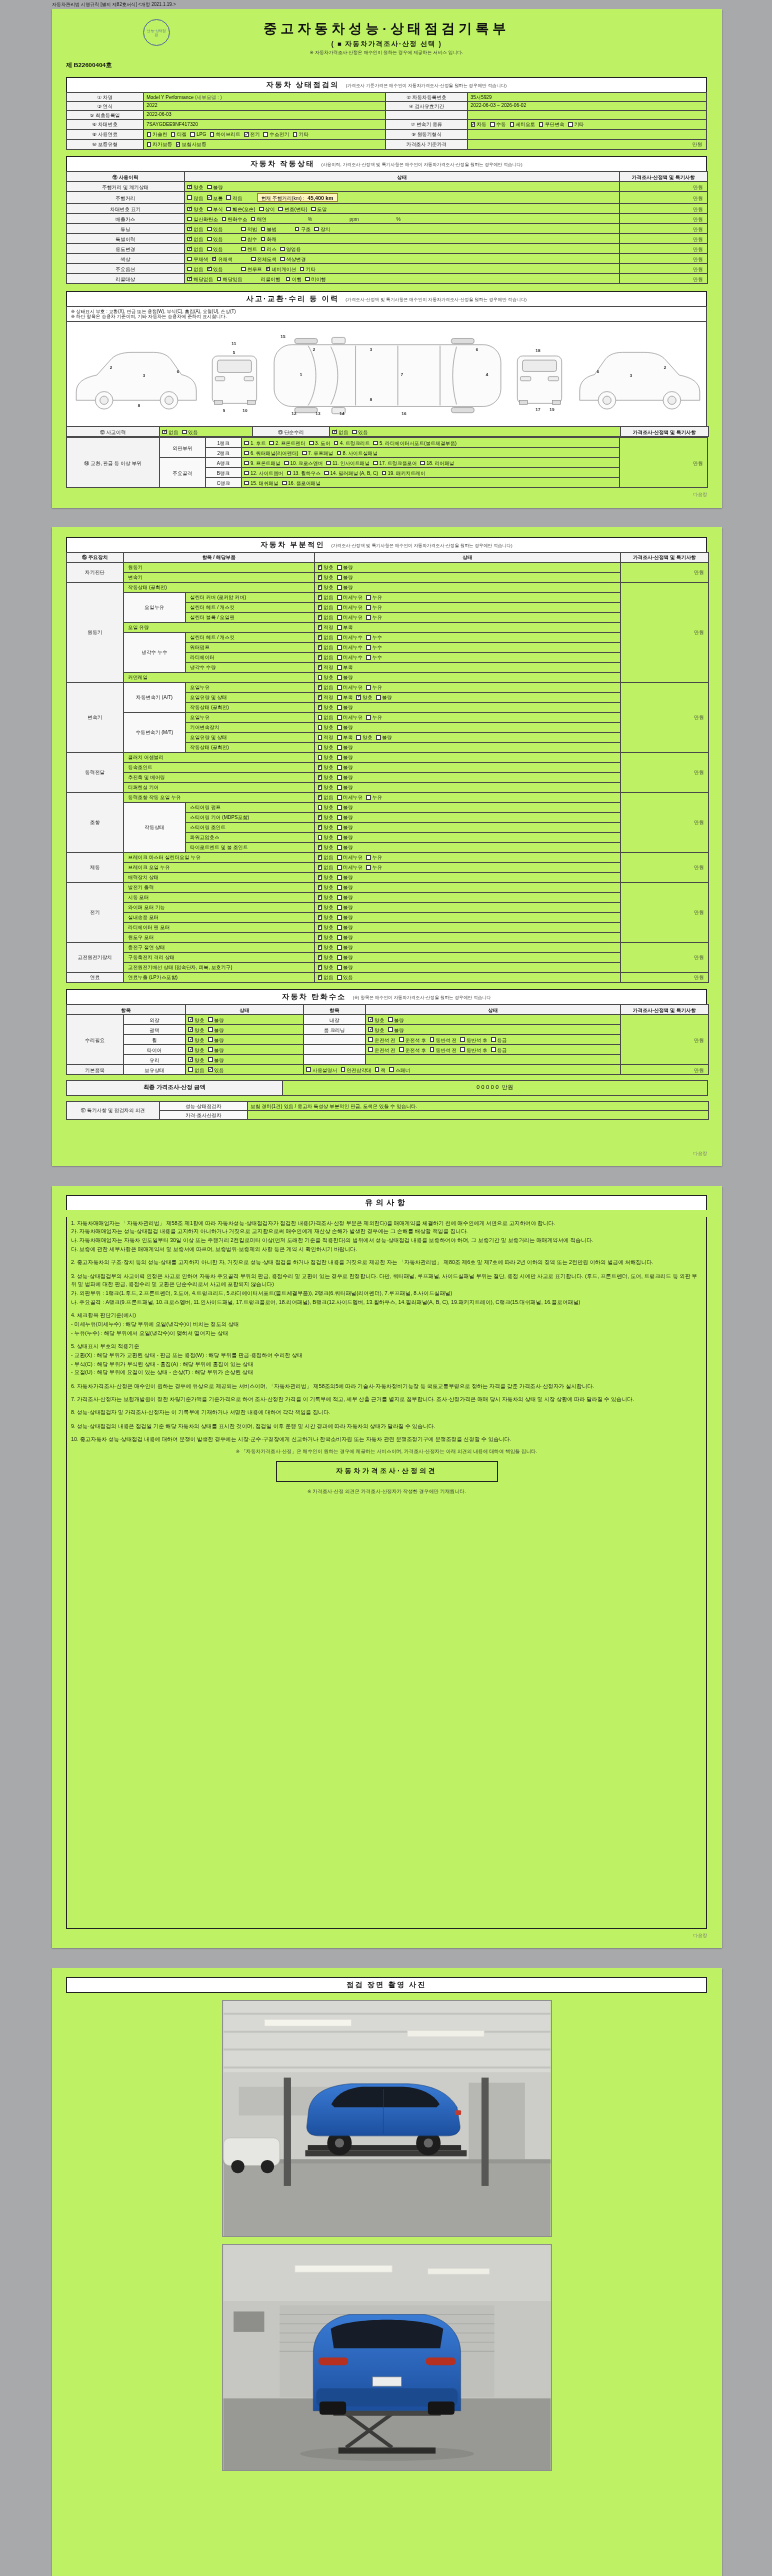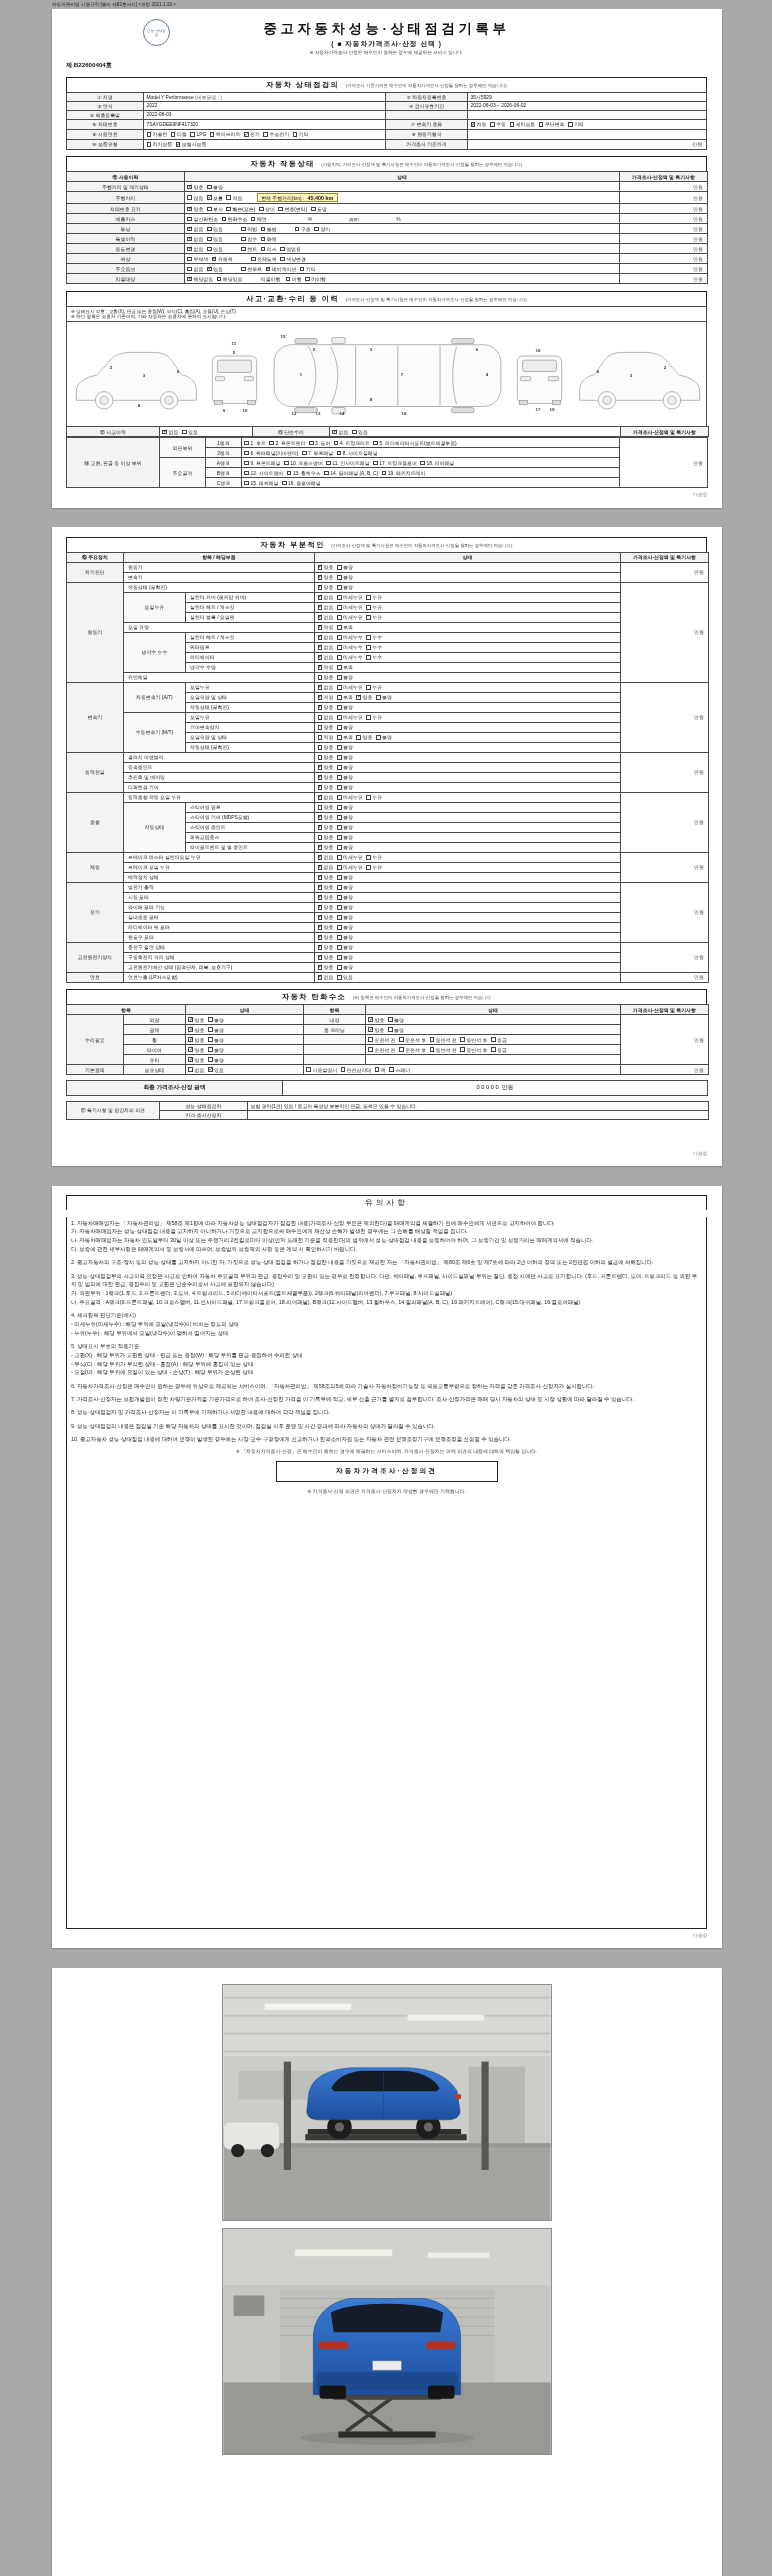--- a/index.html
+++ b/index.html
@@ -1,20 +1,20 @@
 <!DOCTYPE html>
 <html style="font-size:8.2px"><head>
 <meta charset="utf-8">
 <style>
 *{margin:0;padding:0;box-sizing:border-box}
 html,body{width:773px;background:#a7a9ab}
 body{height:2576px;font-family:"Liberation Sans","DejaVu Sans",sans-serif;color:#111;overflow:hidden}
 .canvas{width:773px;height:2576px;overflow:hidden;padding-top:1.5px}
 .topnote{font-size:4.6px;color:#1a1a1a;margin:0 0 2.6px 52px}
-.sheet{width:670px;margin:0 auto 19.6px;background:#ffffff;padding:9.3px 14.4px 10.3px;box-shadow:0 0.5px 1.5px rgba(0,0,0,.45);display:flex;flex-direction:column}
+.sheet{width:670px;margin:0 auto 19.6px;background:#bef264;padding:9.3px 14.4px 10.3px;box-shadow:0 0.5px 1.5px rgba(0,0,0,.45);display:flex;flex-direction:column}
 .sheet-2{min-height:639px}
 .sheet-3{min-height:762px}
 .sheet-4{min-height:679px}
 .doc-header{position:relative;text-align:center;padding:2.1px 0 1px}
 .seal{position:absolute;left:77px;top:1px;width:27px;height:27px;border-radius:50%;border:1px solid #5a6f9e;color:#5a6f9e;font-size:3.6px;line-height:1.2;display:flex;align-items:center;justify-content:center;text-align:center;padding:2.1px}
 .title{font-size:13.4px;font-weight:bold;letter-spacing:3.6px}
 .subtitle{font-size:6.7px;font-weight:bold;margin-top:1.5px;letter-spacing:1px}
 .subnote{font-size:4.6px;color:#333;margin-top:1.5px}
 .doc-no{font-size:6.2px;font-weight:bold;margin:4.1px 0 1px}
 .secband{margin-top:6.2px;text-align:center;border:0.5px solid #222;border-bottom:none;padding:2.1px 0;background:#fff}
@@ -33,21 +33,21 @@
 .ck.on .bx::after{content:"✓";position:absolute;left:-0.5px;top:-2.6px;font-size:5.7px;font-weight:bold;color:#06070e}
 .mbox{display:inline-flex;align-items:center;border:0.5px solid #9a8b2e;background:#fff6bf;padding:0.5px 3.6px;margin-left:9.3px;font-size:4.9px}
 .mbox strong{margin-left:3.1px;font-size:5.4px}
 .gasu{display:inline-block;margin-left:36px;color:#333}
 .legend{font-size:4.6px;color:#222;border:0.5px solid #4a4a4a;border-bottom:none;padding:1.5px 4.1px;background:#fff}
 .legend div{margin:0.5px 0}
 .diagram-wrap{position:relative;border:0.5px solid #4a4a4a;border-bottom:none;padding:2.1px 0;background:#fff}
 .pt{position:absolute;font-size:4.4px;color:#333;transform:translate(-50%,-50%);font-weight:bold}
 .pagefoot{text-align:right;font-size:4.6px;color:#777;margin-top:4.1px}
 .finalrow td{text-align:center;font-size:5.7px;padding:2.6px}
-.notice-title{font-size:7.7px;font-weight:normal;letter-spacing:3.1px}
+.notice-title{font-size:7.7px;font-weight:bold;letter-spacing:3.1px}
 .notice-body{flex:1;margin-top:6.2px;padding:2.1px 4.1px}
 .notice-body p{white-space:pre-line;font-size:5.4px;line-height:1.62;margin-bottom:4.6px;color:#1c1c1c}
 .vwrap{padding:0 4.1px 2.1px}
 .vnote{font-size:4.9px;color:#333;text-align:center;margin:2.1px 0}
 .vbox{width:222px;margin:6.2px auto;border:0.8px solid #222;padding:5.2px 0;text-align:center;font-weight:bold;font-size:6.7px;letter-spacing:2.1px}
 .photo{display:block;margin:7.2px auto 0;border:0.5px solid #8f8f8f}
 .spacer{flex:1}
 .opinion-text{font-size:5.2px;padding-left:4.1px}
 </style>
 </head>
@@ -1301,20 +1301,23 @@
       <div class="vwrap">
         <div class="vnote">※ 「자동차가격조사·산정」은 매수인이 원하는 경우에 제공하는 서비스이며, 가격조사·산정자는 아래 의견의 내용에 대하여 책임을 집니다.</div>
         <div class="vbox">자동차가격조사·산정의견</div>
         <div class="vnote">※ 가격조사·산정 의견은 가격조사·산정자가 작성한 경우에만 기재됩니다.</div>
       </div>
     </div>
     <div class="pagefoot">다음장</div>
   </section>
 
   <section class="sheet sheet-4">
+    <div class="secband" style="margin-top:0;border-bottom:0.5px solid #222">
+      <span class="sectitle">점검 장면 촬영 사진</span>
+    </div>
 
     <svg class="photo" width="330" height="237" viewBox="0 0 640 460">
       <defs>
         <linearGradient id="bodyBlue" x1="0" y1="0" x2="0" y2="1">
           <stop offset="0" stop-color="#3a7bd5"></stop>
             <stop offset="1" stop-color="#1c4f9e"></stop>
         </linearGradient>
       </defs>
       <rect x="0" y="0" width="640" height="460" fill="#c6c7c3"></rect>
       <rect x="0" y="0" width="640" height="140" fill="#d8d9d5"></rect>

